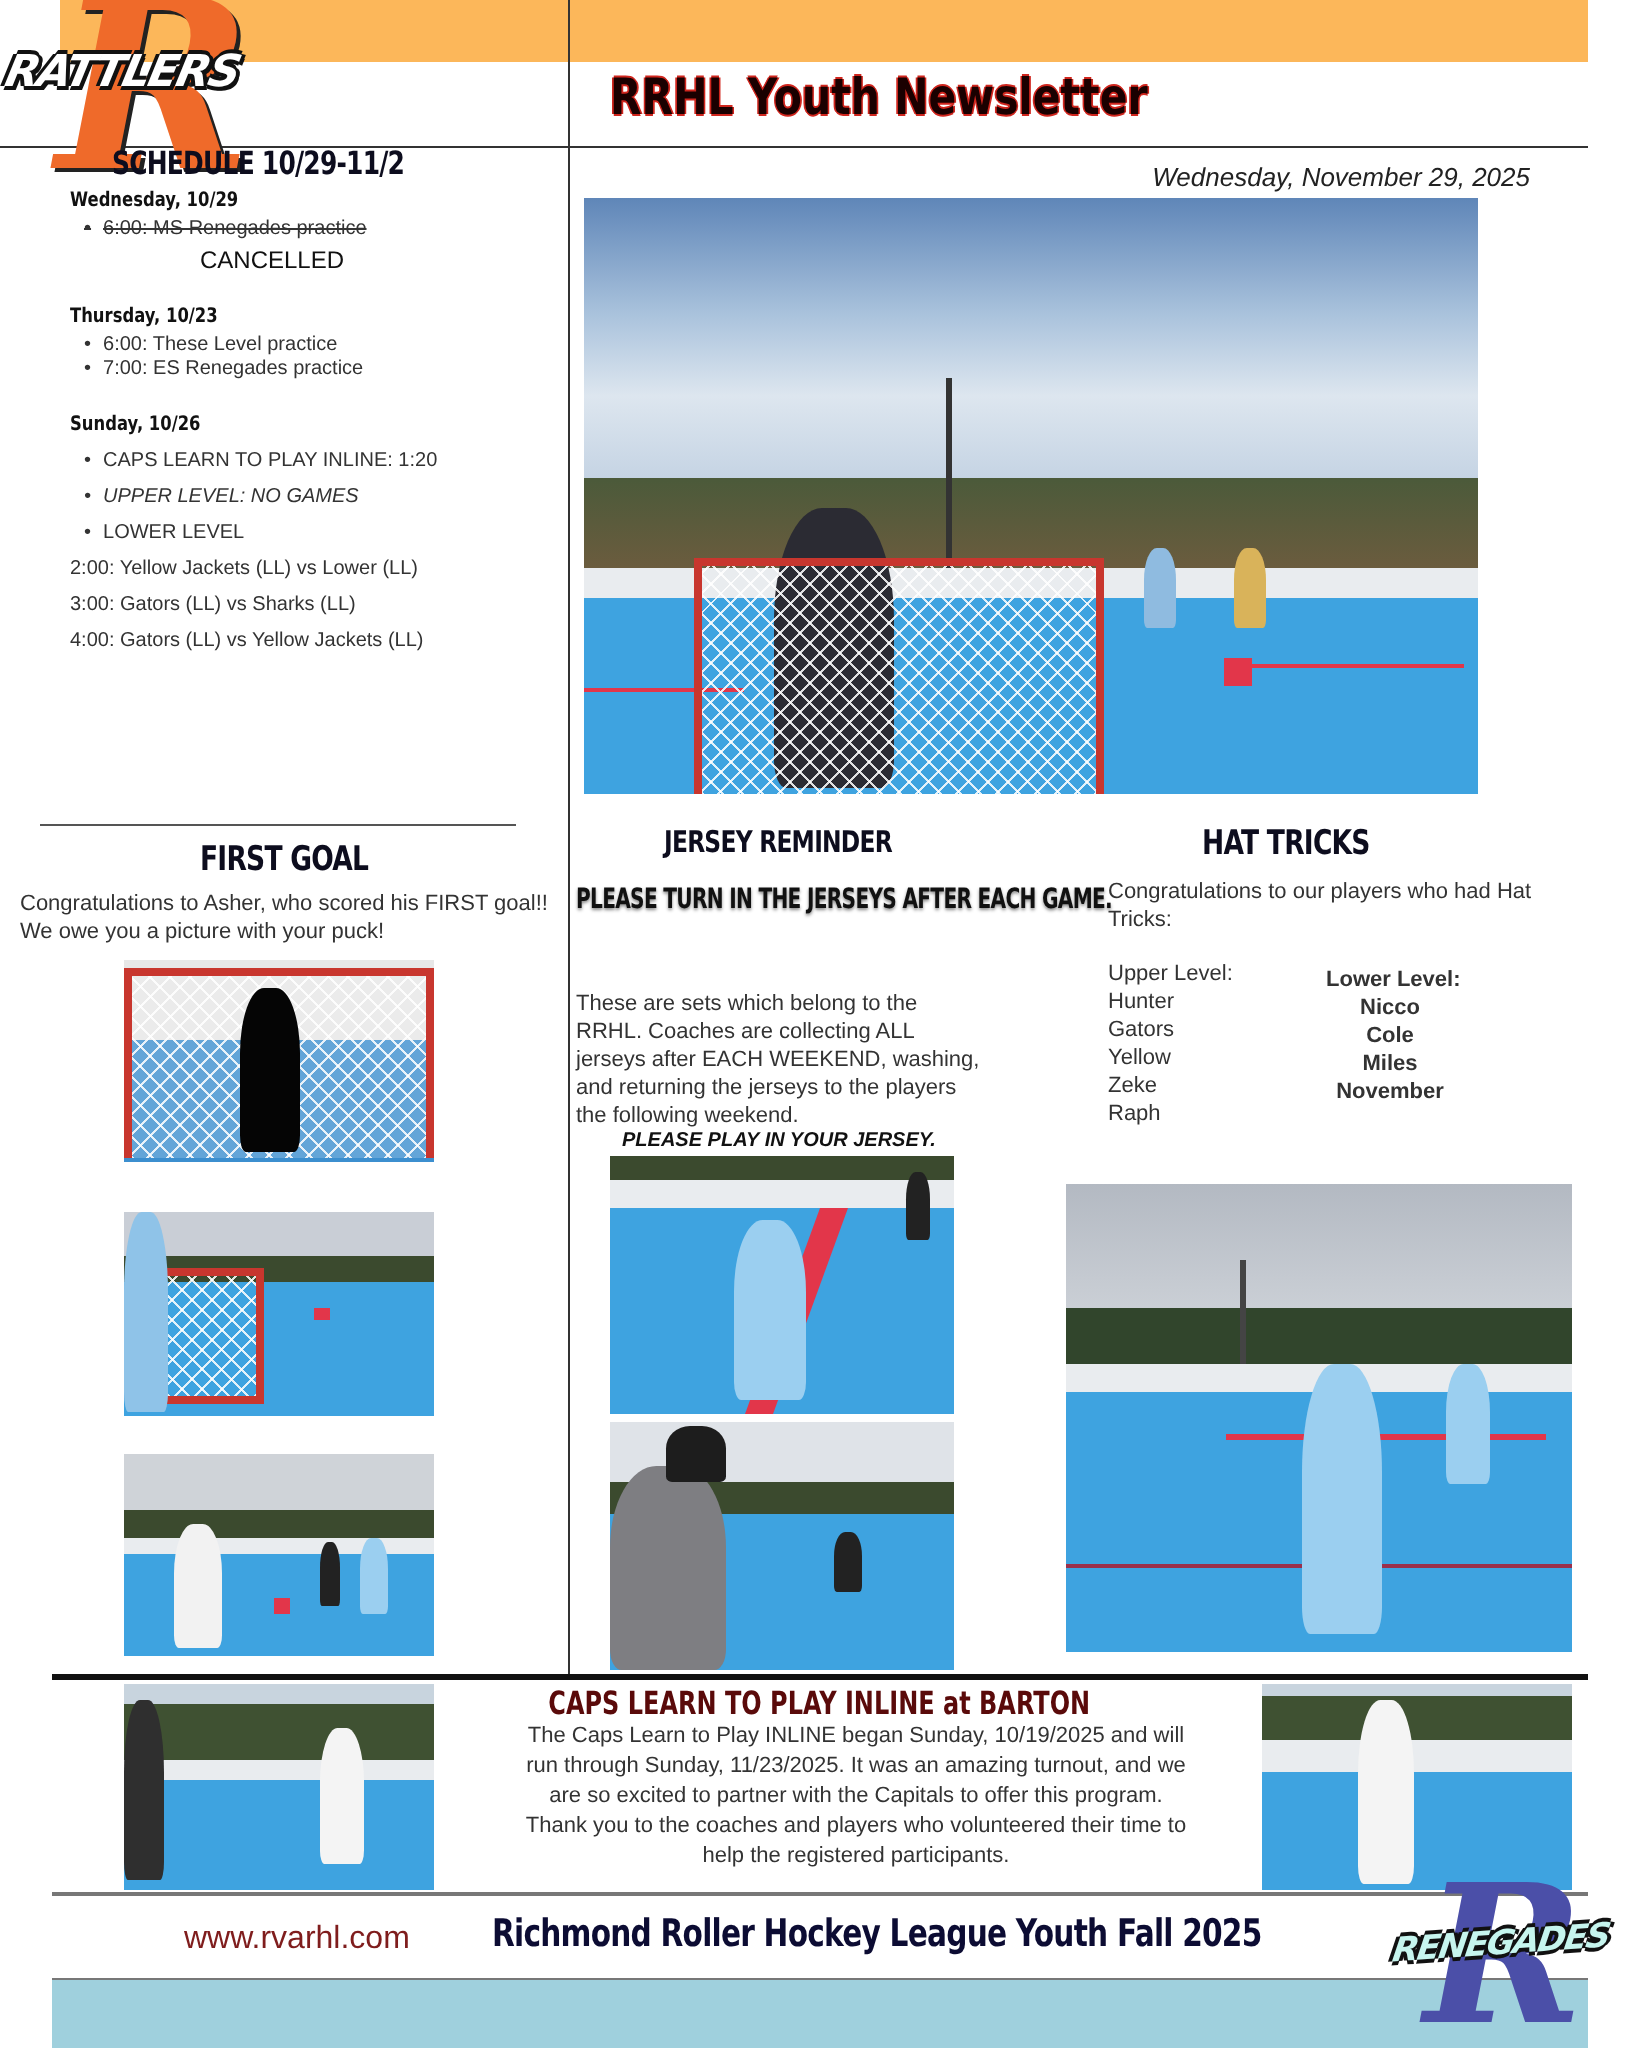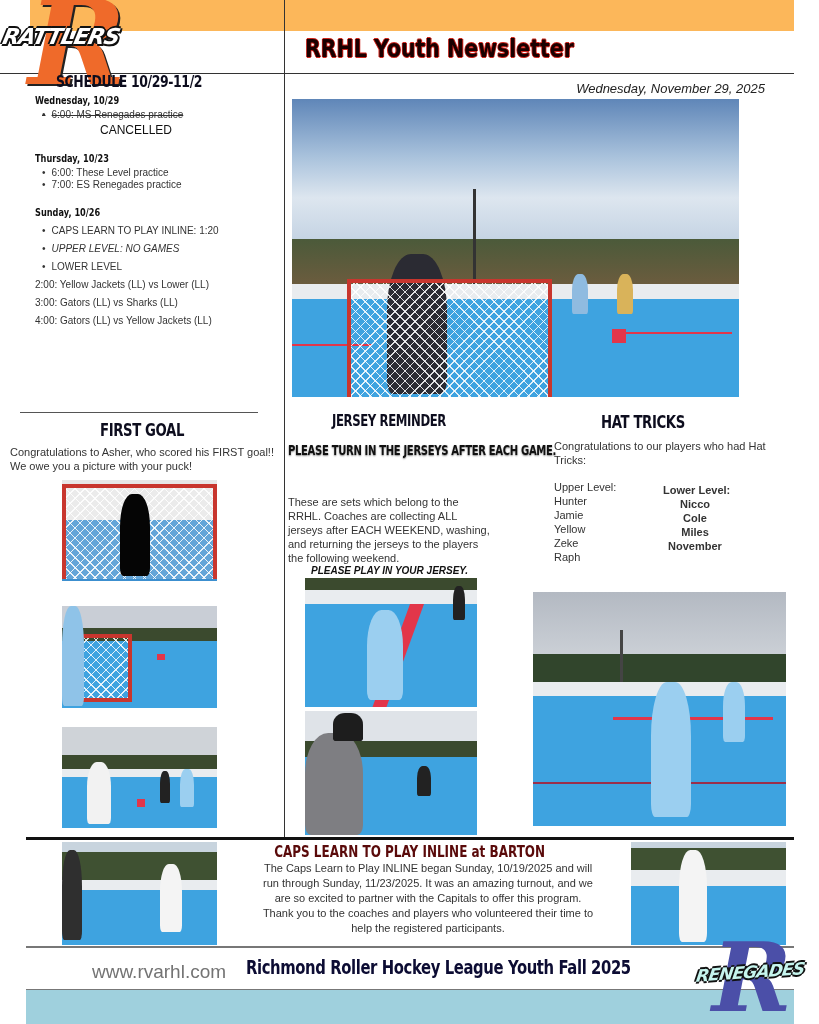--- a/index.html
+++ b/index.html
@@ -74,21 +74,21 @@
   .figure { position: absolute; border-radius: 40% 40% 10% 10%; }
 
   .net {
     position: absolute;
     border: 4px solid #c8362e;
     background:
       repeating-linear-gradient(45deg, rgba(255,255,255,0.85) 0 1px, transparent 1px 7px),
       repeating-linear-gradient(-45deg, rgba(255,255,255,0.85) 0 1px, transparent 1px 7px);
   }
 
-  .footer-url { left: 92px; top: 961px; font-size: 19px; color: #737373; }
+  .footer-url { left: 92px; top: 961px; font-size: 16px; color: #7f1d1d; }
   .footer-title {
     left: 246px; top: 956px; font-size: 19px; color: #0c0c33;
     transform: scaleX(0.78); white-space: nowrap;
   }
   .bottom-band { left: 26px; top: 990px; width: 768px; height: 34px; background: #9fd0dd; }
 
   .ren-r {
     left: 712px; top: 930px;
     font-family: "DejaVu Serif", serif; font-weight: bold; font-style: italic;
     font-size: 96px; line-height: 96px; color: #4b4fa8;
@@ -213,21 +213,21 @@
   <div class="figure" style="left:28px; top:2px; width:30px; height:28px; background:#1d1d1d;"></div>
   <div class="figure" style="left:112px; top:55px; width:14px; height:30px; background:#222;"></div>
 </div>
 
 <div class="abs condensed sec-head" style="left:601px; top:412px;">HAT TRICKS</div>
 <div class="abs body-txt" style="left:554px; top:439px; width:215px;">Congratulations to our players who had Hat Tricks:</div>
 
 <div class="abs body-txt" style="left:554px; top:480px;">
   <div>Upper Level:</div>
   <div>Hunter</div>
-  <div>Jamie</div>
+  <div>Gators</div>
   <div>Yellow</div>
   <div>Zeke</div>
   <div>Raph</div>
 </div>
 <div class="abs body-txt" style="left:663px; top:483px; width:64px; text-align:center;font-weight:bold;">
   <div style="white-space:nowrap;">Lower Level:</div>
   <div>Nicco</div>
   <div>Cole</div>
   <div>Miles</div>
   <div>November</div>

